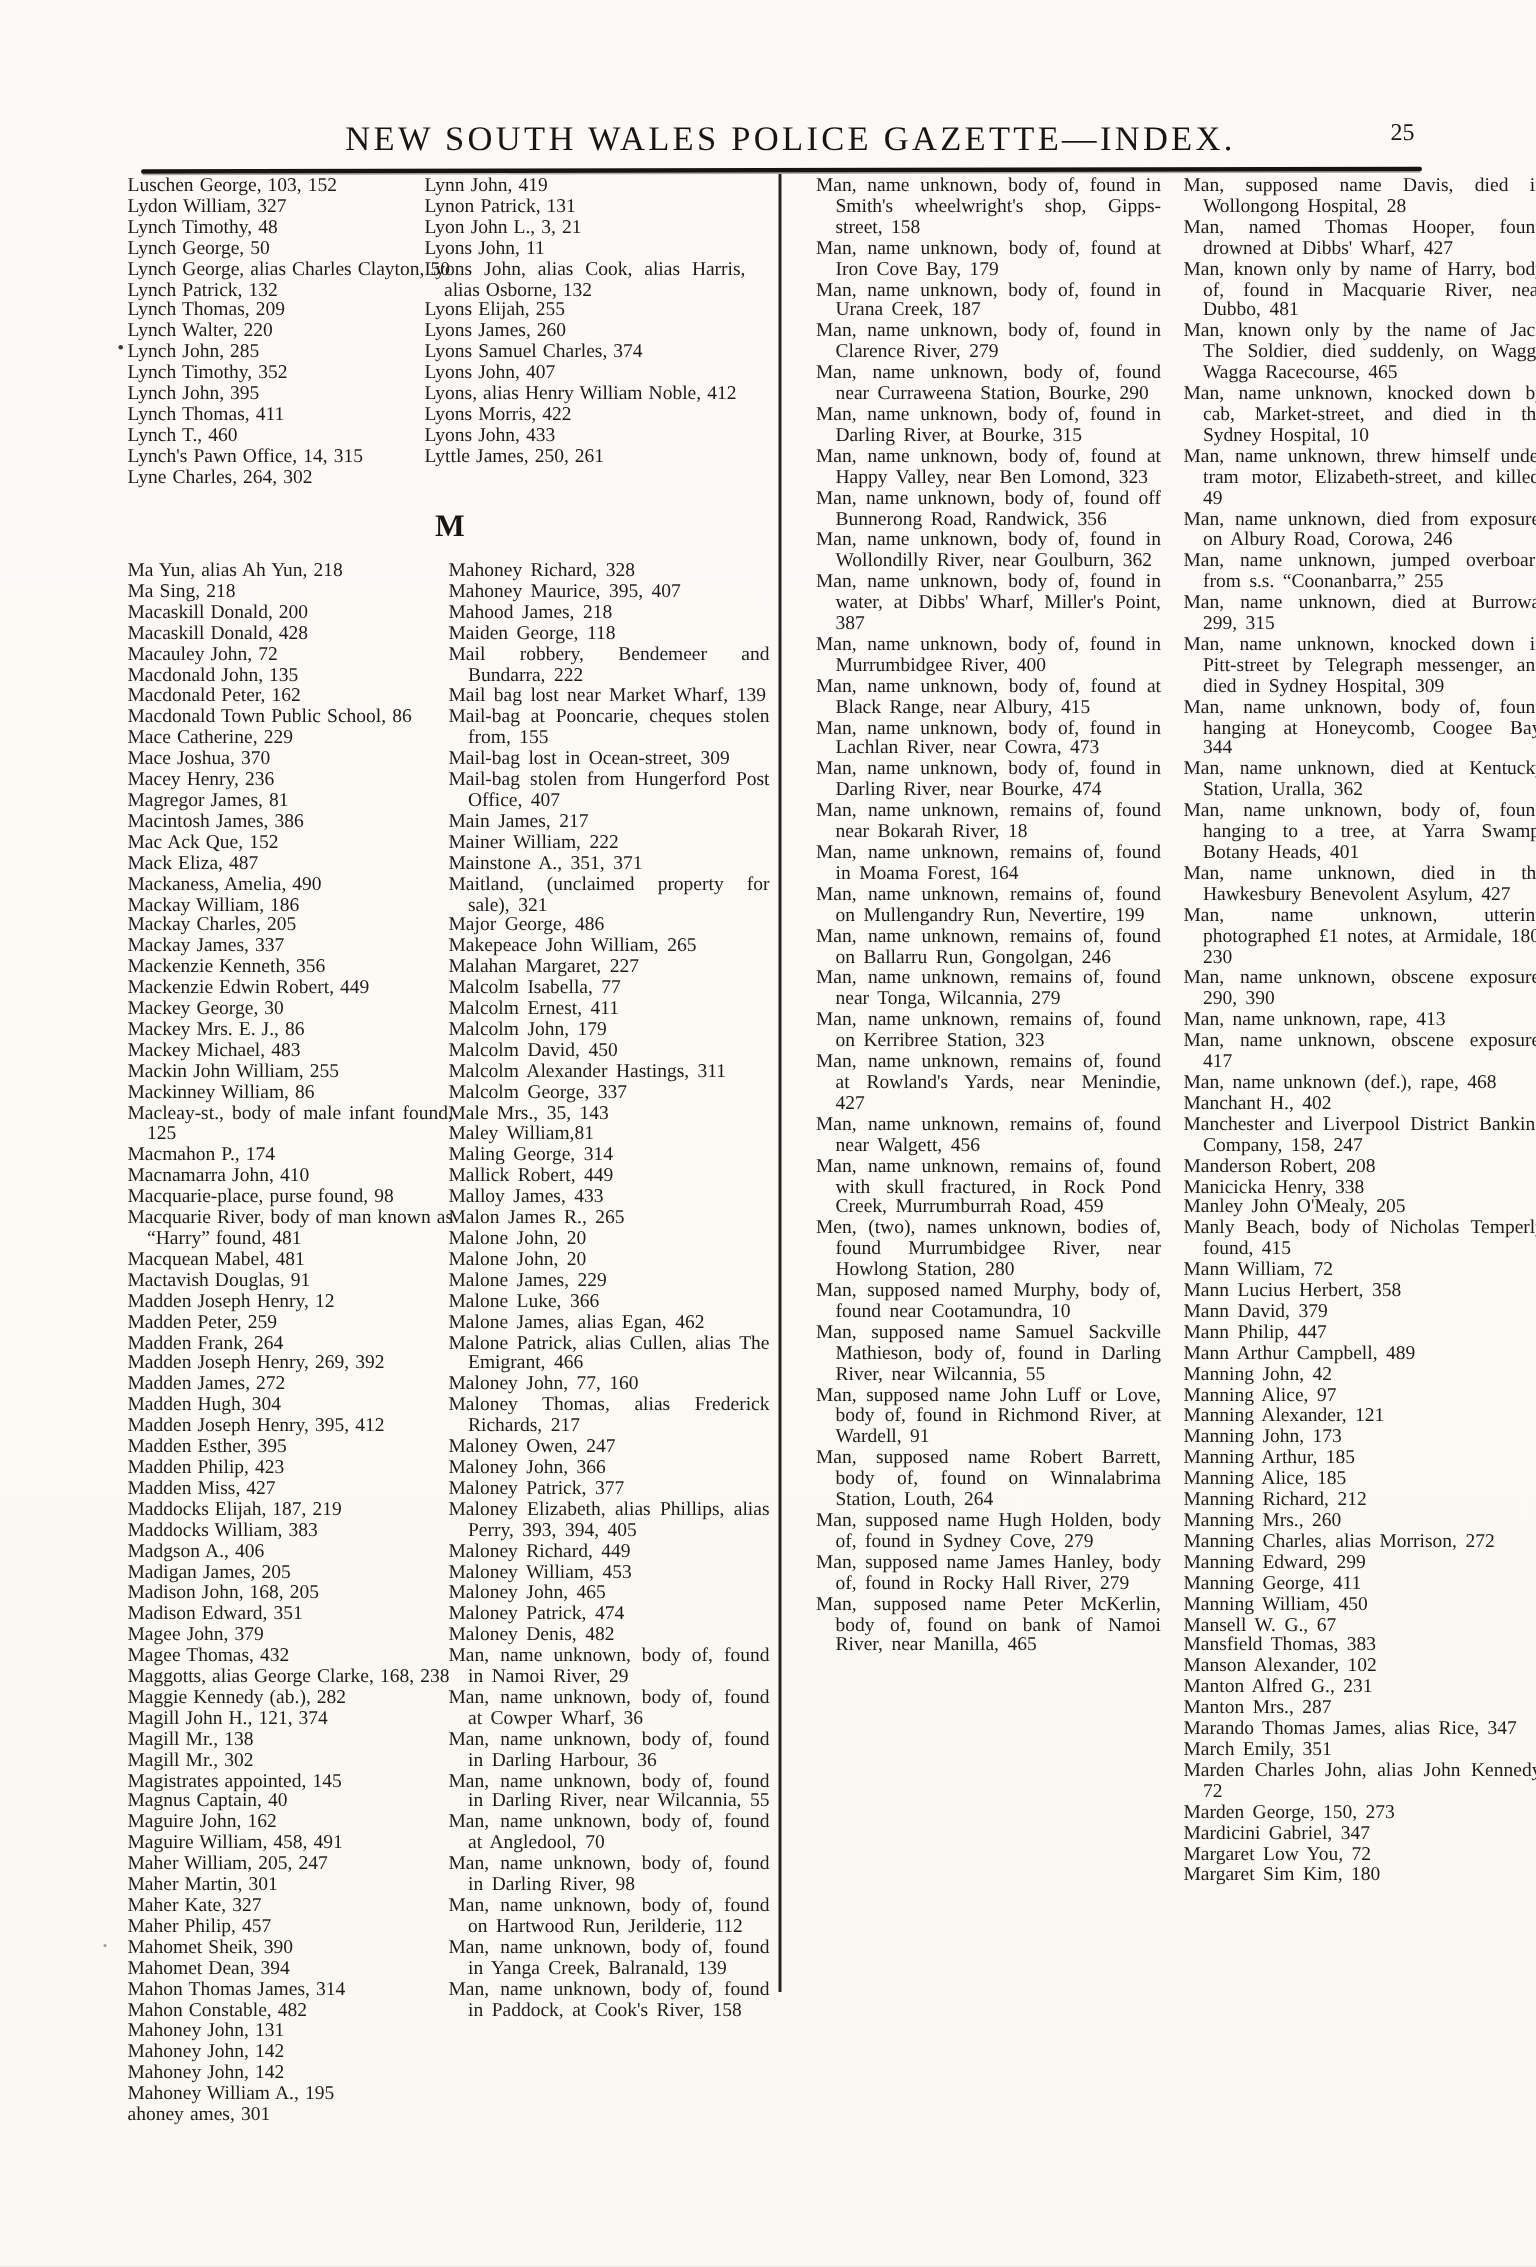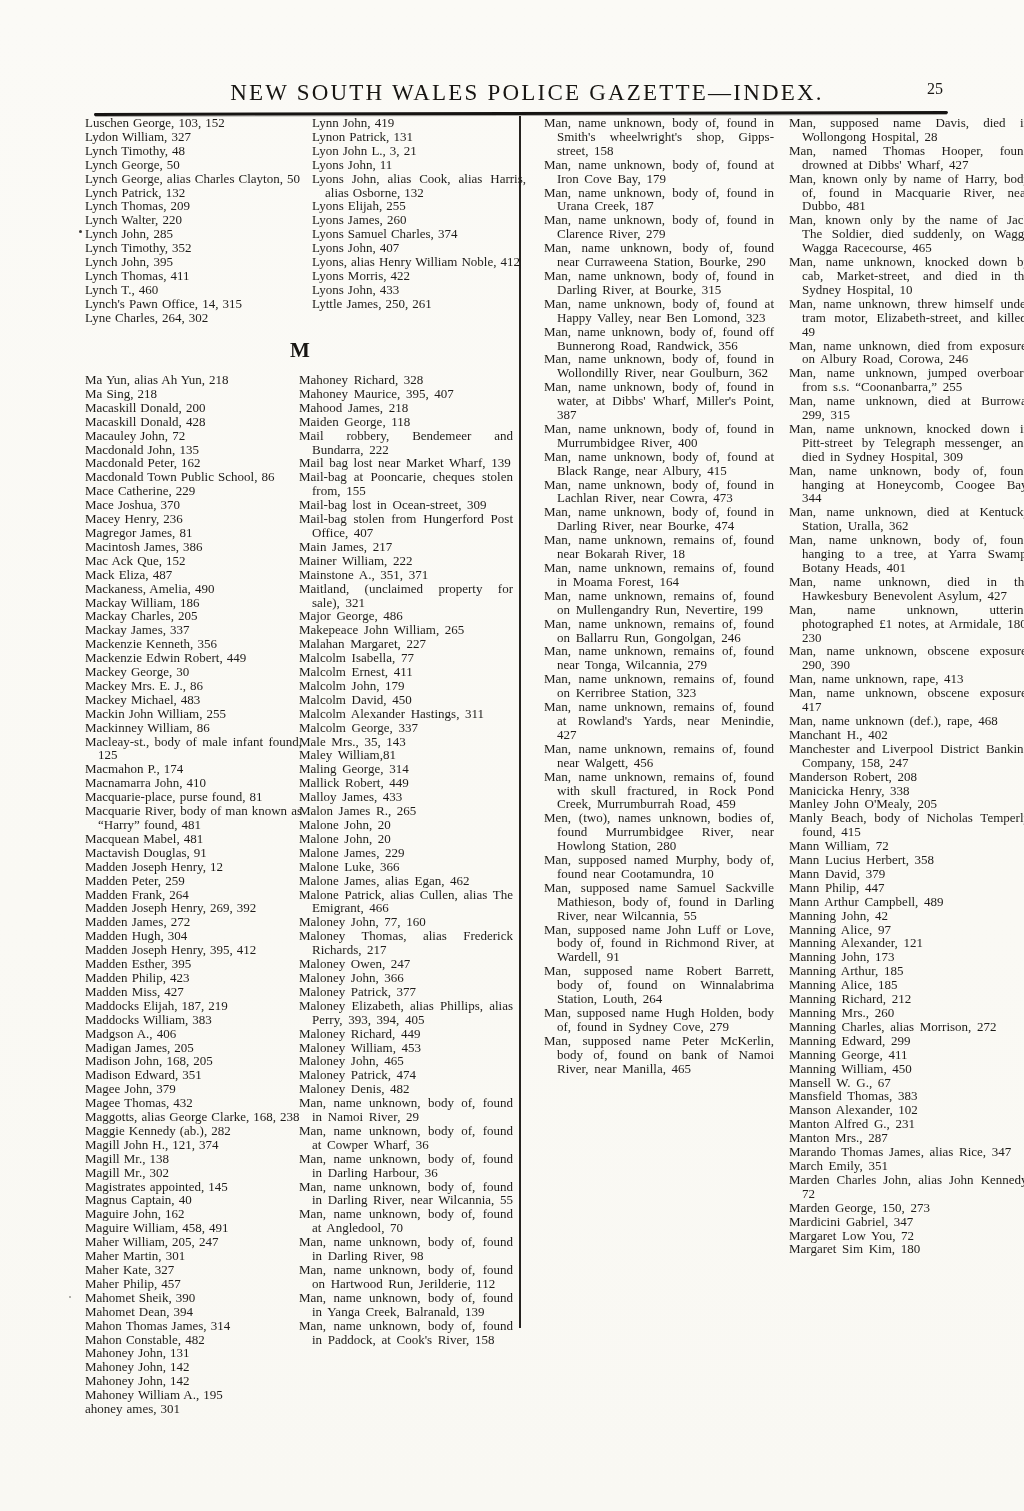--- a/index.html
+++ b/index.html
@@ -17,21 +17,21 @@
   .pagenum { position:absolute; top:80px; left:927px; font-size:16px; color:#181613; }
   .rule {
     position:absolute; top:112px; left:94px; width:854px; height:3px;
     background:#161412; border-radius:2px; transform:rotate(-0.12deg);
     box-shadow:0 2px 0 -1px rgba(22,20,18,0.35);
   }
   .vline { position:absolute; top:116px; left:519px; width:1.6px; height:1212px; background:#262320; }
   .col { position:absolute; }
   .c1a { top:116px; left:85px;  width:217px; }
   .c1b { top:373px; left:85px;  width:217px; }
-  .c2a { top:116px; left:312px; width:214px; }
+  .c2a { top:116px; left:283px; width:214px; }
   .c2b { top:373px; left:299px; width:214px; }
   .c3  { top:116px; left:544px; width:230px; }
   .c4  { top:116px; left:761px; width:241px;margin-left:28px; }
   .mhead { position:absolute; top:338px; left:290px; font-size:21px; font-weight:bold; color:#181613; }
   .entry {
     margin:0; font-size:13px; line-height:13.9px;
     text-align:justify; padding-left:13px; text-indent:-13px;
     word-spacing:0.8px;
   }
   .c2b .entry, .c3 .entry, .c4 .entry { word-spacing:2.4px; }
@@ -88,21 +88,21 @@
       <p class="entry">Mackenzie Kenneth, 356</p>
       <p class="entry">Mackenzie Edwin Robert, 449</p>
       <p class="entry">Mackey George, 30</p>
       <p class="entry">Mackey Mrs. E. J., 86</p>
       <p class="entry">Mackey Michael, 483</p>
       <p class="entry">Mackin John William, 255</p>
       <p class="entry">Mackinney William, 86</p>
       <p class="entry">Macleay-st., body of male infant found, 125</p>
       <p class="entry">Macmahon P., 174</p>
       <p class="entry">Macnamarra John, 410</p>
-      <p class="entry">Macquarie-place, purse found, 81</p>
+      <p class="entry">Macquarie-place, purse found, 98</p>
       <p class="entry">Macquarie River, body of man known as “Harry” found, 481</p>
       <p class="entry">Macquean Mabel, 481</p>
       <p class="entry">Mactavish Douglas, 91</p>
       <p class="entry">Madden Joseph Henry, 12</p>
       <p class="entry">Madden Peter, 259</p>
       <p class="entry">Madden Frank, 264</p>
       <p class="entry">Madden Joseph Henry, 269, 392</p>
       <p class="entry">Madden James, 272</p>
       <p class="entry">Madden Hugh, 304</p>
       <p class="entry">Madden Joseph Henry, 395, 412</p>
@@ -237,20 +237,21 @@
       <p class="entry">Man, name unknown, remains of, found on Kerribree Station, 323</p>
       <p class="entry">Man, name unknown, remains of, found at Rowland's Yards, near Menindie, 427</p>
       <p class="entry">Man, name unknown, remains of, found near Walgett, 456</p>
       <p class="entry">Man, name unknown, remains of, found with skull fractured, in Rock Pond Creek, Murrumburrah Road, 459</p>
       <p class="entry">Men, (two), names unknown, bodies of, found Murrumbidgee River, near Howlong Station, 280</p>
       <p class="entry">Man, supposed named Murphy, body of, found near Cootamundra, 10</p>
       <p class="entry">Man, supposed name Samuel Sackville Mathieson, body of, found in Darling River, near Wilcannia, 55</p>
       <p class="entry">Man, supposed name John Luff or Love, body of, found in Richmond River, at Wardell, 91</p>
       <p class="entry">Man, supposed name Robert Barrett, body of, found on Winnalabrima Station, Louth, 264</p>
       <p class="entry">Man, supposed name Hugh Holden, body of, found in Sydney Cove, 279</p>
+      <p class="entry">Man, supposed name James Hanley, body of, found in Rocky Hall River, 279</p>
       <p class="entry">Man, supposed name Peter McKerlin, body of, found on bank of Namoi River, near Manilla, 465</p>
     </div>
   <div class="col c4">
       <p class="entry">Man, supposed name Davis, died in Wollongong Hospital, 28</p>
       <p class="entry">Man, named Thomas Hooper, found drowned at Dibbs' Wharf, 427</p>
       <p class="entry">Man, known only by name of Harry, body of, found in Macquarie River, near Dubbo, 481</p>
       <p class="entry">Man, known only by the name of Jack The Soldier, died suddenly, on Wagga Wagga Racecourse, 465</p>
       <p class="entry">Man, name unknown, knocked down by cab, Market-street, and died in the Sydney Hospital, 10</p>
       <p class="entry">Man, name unknown, threw himself under tram motor, Elizabeth-street, and killed, 49</p>
       <p class="entry">Man, name unknown, died from exposure, on Albury Road, Corowa, 246</p>

